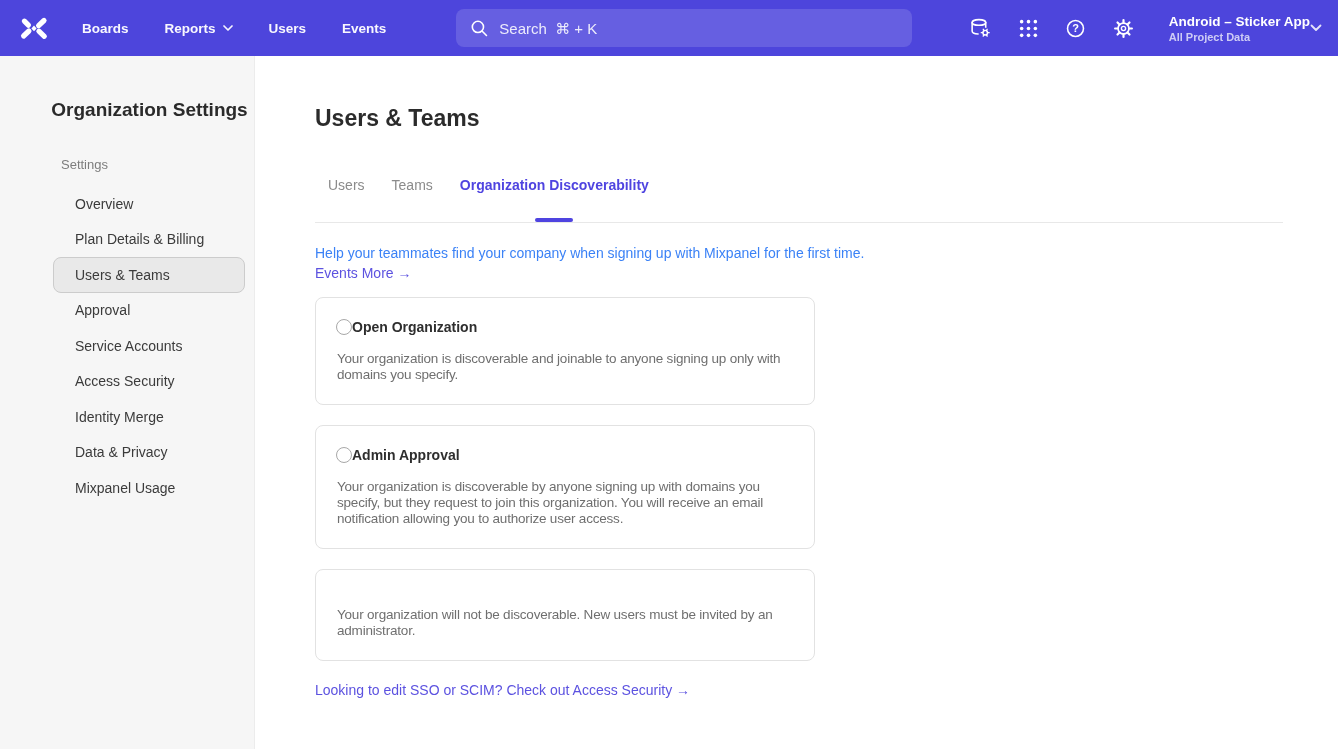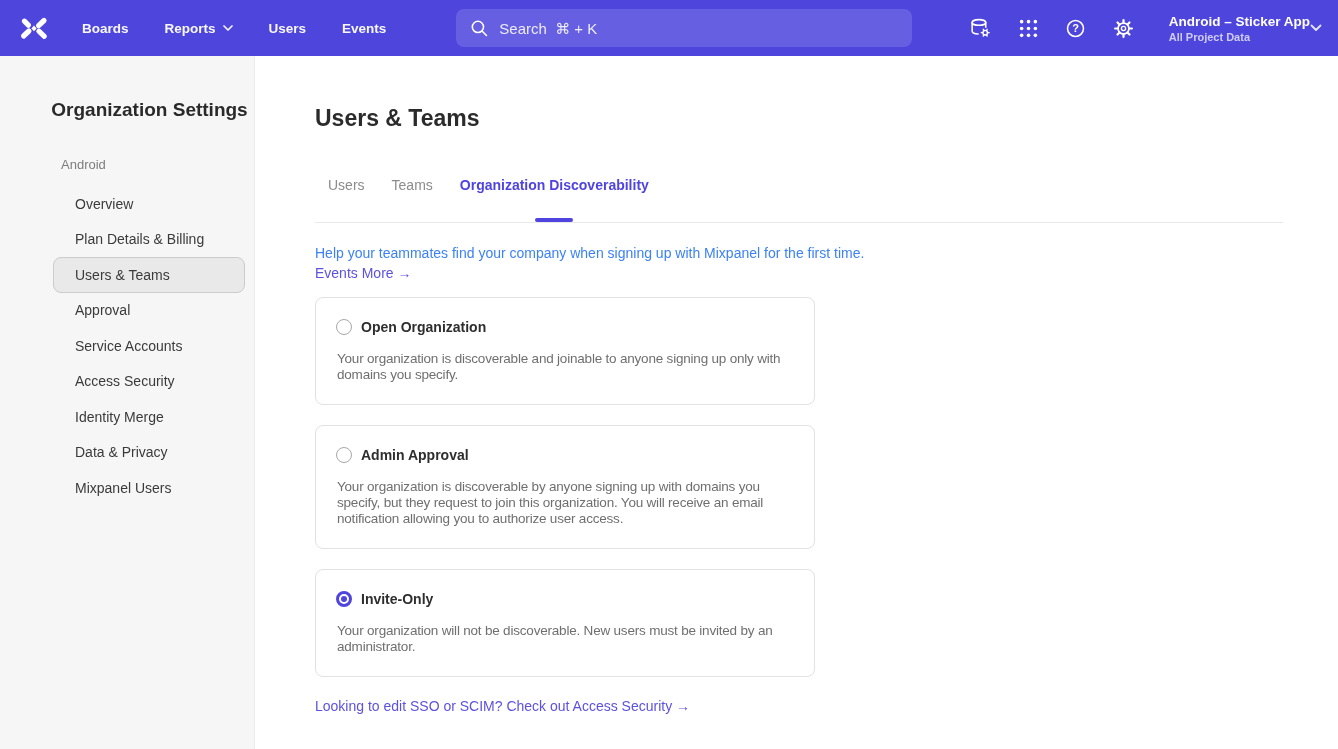--- a/index.html
+++ b/index.html
@@ -78,21 +78,21 @@
   .intro { margin-top:21px; font-size:14px; color:#3b82f6; line-height:19px; }
   .learn-more, .footer-link {
     display:inline-block; margin-top:1px; font-size:14px; line-height:19px;
     color:var(--link,#5c52e0); text-decoration:none; cursor:pointer;
   }
   .cards { margin-top:14px; }
   .option-card {
     width:500px; border:1px solid var(--card-border,#e2e2e2); border-radius:8px;
     padding:21px 20px; margin-bottom:20px; cursor:pointer; background:#fff;
   }
-  .option-head { display:flex; align-items:flex-end; gap:9px; }
+  .option-head { display:flex; align-items:flex-end; }
   .radio {
     width:16px; height:16px; border-radius:50%; flex-shrink:0;
     border:1.5px solid var(--radio-border,#a8a8a8); background:#fff;
   }
   .radio.selected {
     border:3px solid var(--accent,#4f44e0);
     display:flex; align-items:center; justify-content:center;
   }
   .radio.selected::after {
     content:""; width:6px; height:6px; border-radius:50%;
@@ -205,31 +205,31 @@
       <svg width="12" height="8" viewBox="0 0 12 8">
         <polyline points="1.5,1.5 6,6 10.5,1.5" fill="none" stroke="rgba(255,255,255,0.85)" stroke-width="1.8" stroke-linecap="round" stroke-linejoin="round"></polyline>
       </svg>
     </div>
   </div>
 </header>
 
 <div class="shell">
   <aside class="sidebar">
     <h2 class="sidebar-title">Organization Settings</h2>
-    <div class="section-label">Android</div>
+    <div class="section-label">Settings</div>
     <nav class="side-nav">
       <div class="side-item">Overview</div>
       <div class="side-item">Plan Details &amp; Billing</div>
       <div class="side-item active">Users &amp; Teams</div>
       <div class="side-item">Approval</div>
       <div class="side-item">Service Accounts</div>
       <div class="side-item">Access Security</div>
       <div class="side-item">Identity Merge</div>
       <div class="side-item">Data &amp; Privacy</div>
-      <div class="side-item">Mixpanel Users</div>
+      <div class="side-item">Mixpanel Usage</div>
     </nav>
   </aside>
 
   <main class="main">
     <h1 class="page-title">Users &amp; Teams</h1>
 
     <div class="tabs">
       <div class="tab">Users</div>
       <div class="tab">Teams</div>
       <div class="tab active">Organization Discoverability</div>
@@ -249,23 +249,19 @@
 
       <div class="option-card">
         <div class="option-head">
           <span class="radio"></span>
           <span class="option-label">Admin Approval</span>
         </div>
         <p class="option-desc">Your organization is discoverable by anyone signing up with domains you specify, but they request to join this organization. You will receive an email notification allowing you to authorize user access.</p>
       </div>
 
       <div class="option-card">
-        <div class="option-head">
-          <span class="radio selected"></span>
-          <span class="option-label">Invite-Only</span>
-        </div>
         <p class="option-desc">Your organization will not be discoverable. New users must be invited by an administrator.</p>
       </div>
     </div>
 
     <a class="footer-link">Looking to edit SSO or SCIM? Check out Access Security →</a>
   </main>
 </div>
 
 </body></html>

